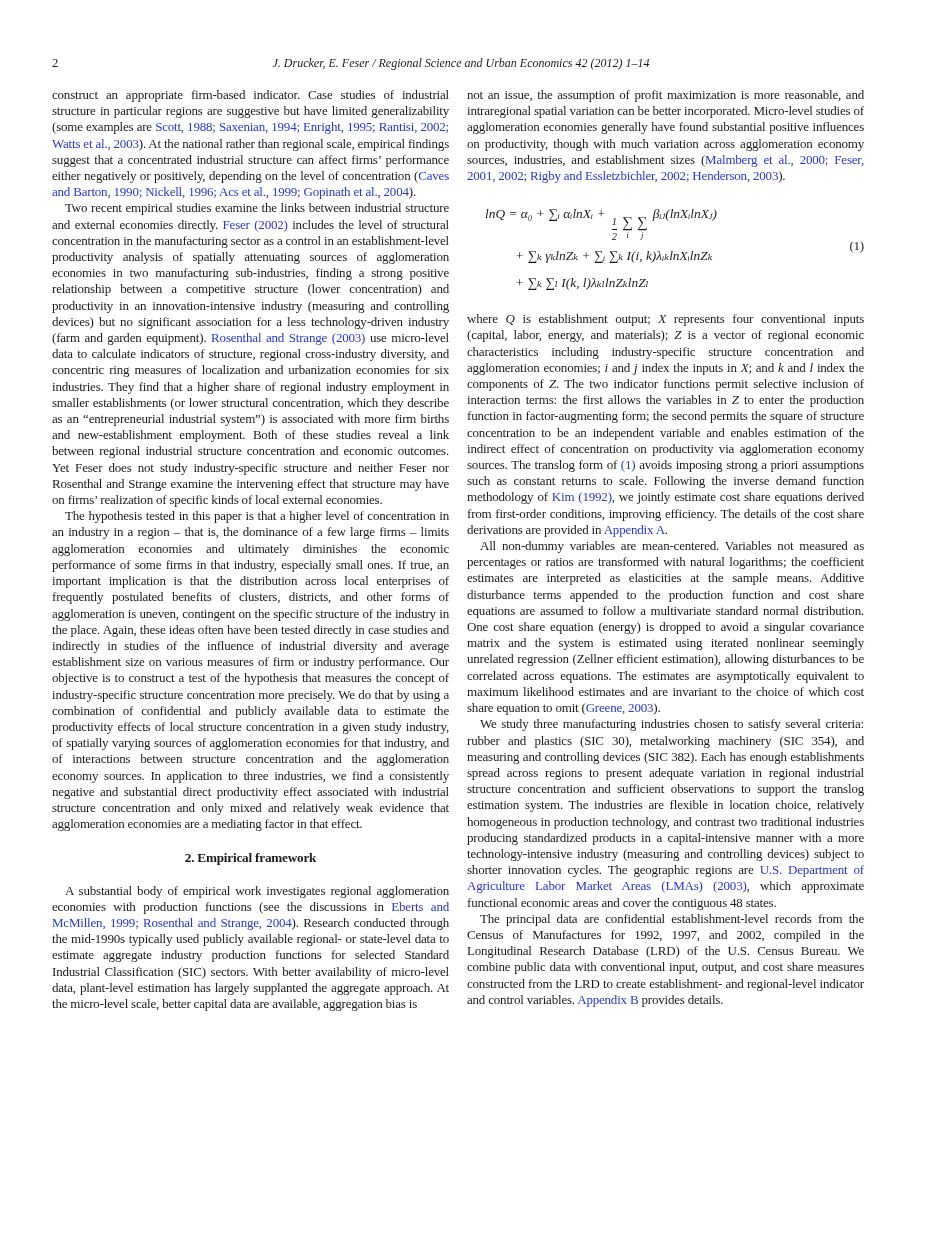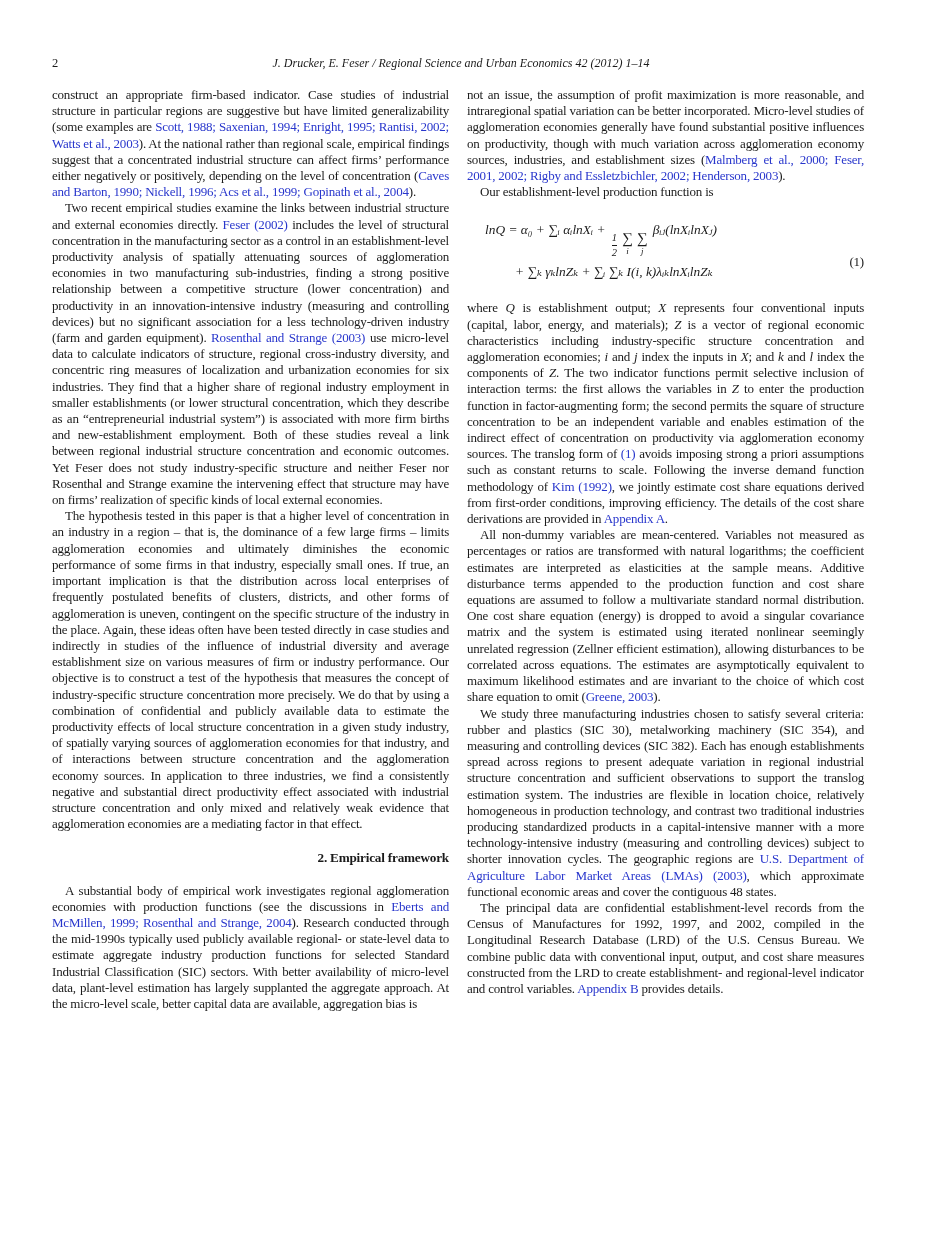--- a/index.html
+++ b/index.html
@@ -23,21 +23,21 @@
   }
   .col {
     width:397px;
     font-size:13px; line-height:16.2px;
     letter-spacing:-0.2px;
     text-align:justify;
     -webkit-hyphens:auto; hyphens:auto;
   }
   .col p { margin:0; }
   .col p.ind { text-indent:13px; }
-  .sec-heading { font-weight:bold; margin:18px 0 16px 0; text-align:right; font-size:13.2px; }
+  .sec-heading { font-weight:bold; margin:18px 0 16px 0; text-align:center; font-size:13.2px; }
   .ref { color:#2836cc; }
   .it { font-style:italic; }
   
   .eq { position:relative; margin:16px 0 15px 12px; padding-left:6px; padding-right:34px; font-style:italic; }
   .eq-line { line-height:27px; white-space:nowrap; font-size:13.4px; letter-spacing:0; }
   .eq-line.cont { padding-left:30px;font-style:italic; }
   .eq-num { position:absolute; right:0; top:38px; font-style:normal; font-size:13px; }
   .frac {
     display:inline-flex; flex-direction:column; align-items:center;
     vertical-align:-7px; line-height:1; margin:0 3px; font-size:10.5px;
@@ -65,39 +65,41 @@
     <div class="col">
       <p><span>construct an appropriate firm-based indicator. Case studies of industrial structure in particular regions are suggestive but have limited generalizability (some examples are </span><span class="ref">Scott, 1988; Saxenian, 1994; Enright, 1995; Rantisi, 2002; Watts et al., 2003</span><span>). At the national rather than regional scale, empirical findings suggest that a concentrated industrial structure can affect firms’ performance either negatively or positively, depending on the level of concentration (</span><span class="ref">Caves and Barton, 1990; Nickell, 1996; Acs et al., 1999; Gopinath et al., 2004</span><span>).</span></p>
       <p class="ind"><span>Two recent empirical studies examine the links between industrial structure and external economies directly. </span><span class="ref">Feser (2002)</span><span> includes the level of structural concentration in the manufacturing sector as a control in an establishment-level productivity analysis of spatially attenuating sources of agglomeration economies in two manufacturing sub-industries, finding a strong positive relationship between a competitive structure (lower concentration) and productivity in an innovation-intensive industry (measuring and controlling devices) but no significant association for a less technology-driven industry (farm and garden equipment). </span><span class="ref">Rosenthal and Strange (2003)</span><span> use micro-level data to calculate indicators of structure, regional cross-industry diversity, and concentric ring measures of localization and urbanization economies for six industries. They find that a higher share of regional industry employment in smaller establishments (or lower structural concentration, which they describe as an “entrepreneurial industrial system”) is associated with more firm births and new-establishment employment. Both of these studies reveal a link between regional industrial structure concentration and economic outcomes. Yet Feser does not study industry-specific structure and neither Feser nor Rosenthal and Strange examine the intervening effect that structure may have on firms’ realization of specific kinds of local external economies.</span></p>
       <p class="ind"><span>The hypothesis tested in this paper is that a higher level of concentration in an industry in a region – that is, the dominance of a few large firms – limits agglomeration economies and ultimately diminishes the economic performance of some firms in that industry, especially small ones. If true, an important implication is that the distribution across local enterprises of frequently postulated benefits of clusters, districts, and other forms of agglomeration is uneven, contingent on the specific structure of the industry in the place. Again, these ideas often have been tested directly in case studies and indirectly in studies of the influence of industrial diversity and average establishment size on various measures of firm or industry performance. Our objective is to construct a test of the hypothesis that measures the concept of industry-specific structure concentration more precisely. We do that by using a combination of confidential and publicly available data to estimate the productivity effects of local structure concentration in a given study industry, of spatially varying sources of agglomeration economies for that industry, and of interactions between structure concentration and the agglomeration economy sources. In application to three industries, we find a consistently negative and substantial direct productivity effect associated with industrial structure concentration and only mixed and relatively weak evidence that agglomeration economies are a mediating factor in that effect.</span></p>
       <h2 class="sec-heading">2. Empirical framework</h2>
       <p class="ind"><span>A substantial body of empirical work investigates regional agglomeration economies with production functions (see the discussions in </span><span class="ref">Eberts and McMillen, 1999; Rosenthal and Strange, 2004</span><span>). Research conducted through the mid-1990s typically used publicly available regional- or state-level data to estimate aggregate industry production functions for selected Standard Industrial Classification (SIC) sectors. With better availability of micro-level data, plant-level estimation has largely supplanted the aggregate approach. At the micro-level scale, better capital data are available, aggregation bias is</span></p>
     </div>
 
     <div class="col">
       <p><span>not an issue, the assumption of profit maximization is more reasonable, and intraregional spatial variation can be better incorporated. Micro-level studies of agglomeration economies generally have found substantial positive influences on productivity, though with much variation across agglomeration economy sources, industries, and establishment sizes (</span><span class="ref">Malmberg et al., 2000; Feser, 2001, 2002; Rigby and Essletzbichler, 2002; Henderson, 2003</span><span>).</span></p>
-      <p class="ind"><span>Our establishment-level production function is</span></p>
 
       <div class="eq">
         <div class="eq-line">
           <span>lnQ = α₀ + ∑ᵢ αᵢlnXᵢ + </span><span class="frac">
               <span>1</span>
               <span class="frac-bar"></span>
               <span>2</span>
             </span><span class="bigop">
               <span class="bigop-sym">∑</span>
               <span class="bigop-limit">i</span>
             </span><span class="bigop">
               <span class="bigop-sym">∑</span>
               <span class="bigop-limit">j</span>
             </span><span> βᵢⱼ(lnXᵢlnXⱼ)</span>
         </div>
         <div class="eq-line cont">
           <span>+ ∑ₖ γₖlnZₖ + ∑ᵢ ∑ₖ I(i, k)λᵢₖlnXᵢlnZₖ</span>
         </div>
+        <div class="eq-line cont">
+          <span>+ ∑ₖ ∑ₗ I(k, l)λₖₗlnZₖlnZₗ</span>
+        </div>
         <span class="eq-num">(1)</span>
       </div>
 
       <p><span>where </span><span class="it">Q</span><span> is establishment output; </span><span class="it">X</span><span> represents four conventional inputs (capital, labor, energy, and materials); </span><span class="it">Z</span><span> is a vector of regional economic characteristics including industry-specific structure concentration and agglomeration economies; </span><span class="it">i</span><span> and </span><span class="it">j</span><span> index the inputs in </span><span class="it">X</span><span>; and </span><span class="it">k</span><span> and </span><span class="it">l</span><span> index the components of </span><span class="it">Z</span><span>. The two indicator functions permit selective inclusion of interaction terms: the first allows the variables in </span><span class="it">Z</span><span> to enter the production function in factor-augmenting form; the second permits the square of structure concentration to be an independent variable and enables estimation of the indirect effect of concentration on productivity via agglomeration economy sources. The translog form of </span><span class="ref">(1)</span><span> avoids imposing strong a priori assumptions such as constant returns to scale. Following the inverse demand function methodology of </span><span class="ref">Kim (1992)</span><span>, we jointly estimate cost share equations derived from first-order conditions, improving efficiency. The details of the cost share derivations are provided in </span><span class="ref">Appendix A</span><span>.</span></p>
       <p class="ind"><span>All non-dummy variables are mean-centered. Variables not measured as percentages or ratios are transformed with natural logarithms; the coefficient estimates are interpreted as elasticities at the sample means. Additive disturbance terms appended to the production function and cost share equations are assumed to follow a multivariate standard normal distribution. One cost share equation (energy) is dropped to avoid a singular covariance matrix and the system is estimated using iterated nonlinear seemingly unrelated regression (Zellner efficient estimation), allowing disturbances to be correlated across equations. The estimates are asymptotically equivalent to maximum likelihood estimates and are invariant to the choice of which cost share equation to omit (</span><span class="ref">Greene, 2003</span><span>).</span></p>
       <p class="ind"><span>We study three manufacturing industries chosen to satisfy several criteria: rubber and plastics (SIC 30), metalworking machinery (SIC 354), and measuring and controlling devices (SIC 382). Each has enough establishments spread across regions to present adequate variation in regional industrial structure concentration and sufficient observations to support the translog estimation system. The industries are flexible in location choice, relatively homogeneous in production technology, and contrast two traditional industries producing standardized products in a capital-intensive manner with a more technology-intensive industry (measuring and controlling devices) subject to shorter innovation cycles. The geographic regions are </span><span class="ref">U.S. Department of Agriculture Labor Market Areas (LMAs) (2003)</span><span>, which approximate functional economic areas and cover the contiguous 48 states.</span></p>
       <p class="ind"><span>The principal data are confidential establishment-level records from the Census of Manufactures for 1992, 1997, and 2002, compiled in the Longitudinal Research Database (LRD) of the U.S. Census Bureau. We combine public data with conventional input, output, and cost share measures constructed from the LRD to create establishment- and regional-level indicator and control variables. </span><span class="ref">Appendix B</span><span> provides details.</span></p>
     </div>
 
   </div>

